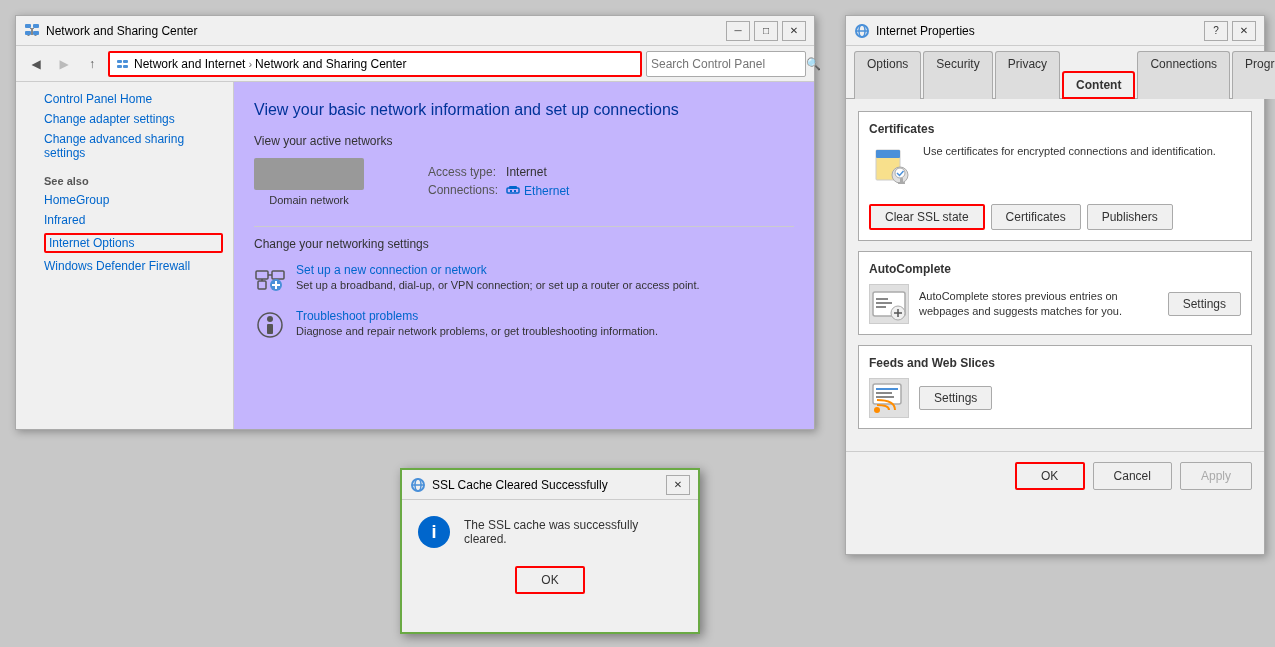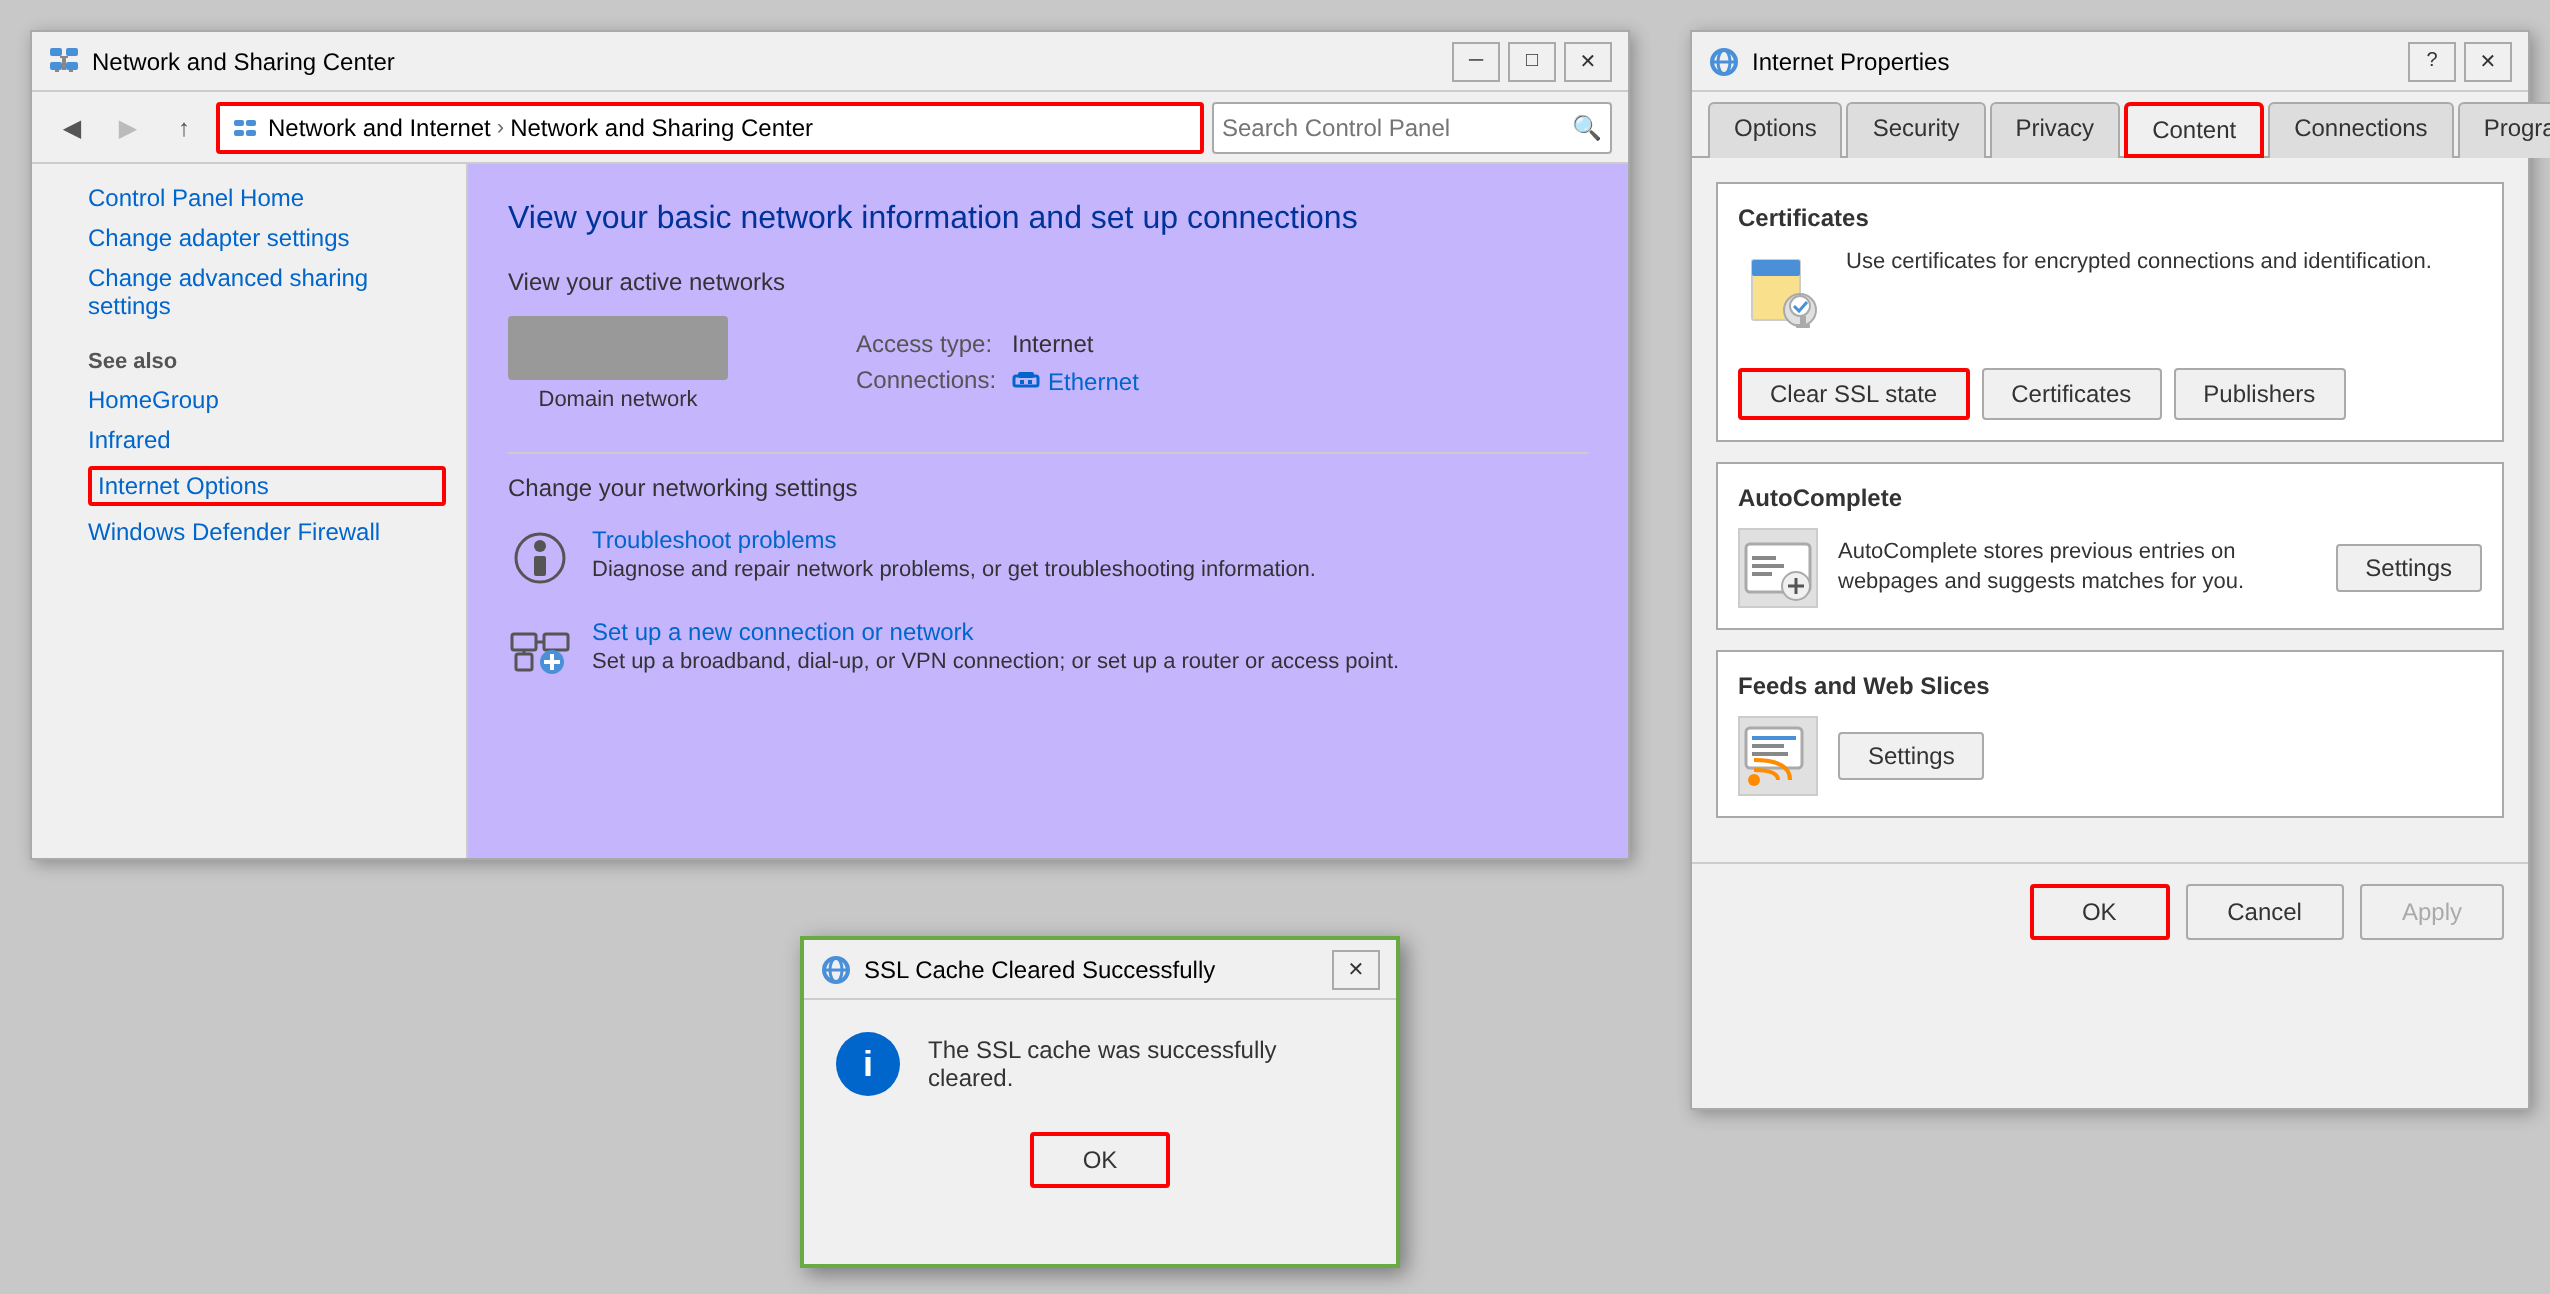--- a/index.html
+++ b/index.html
@@ -118,21 +118,21 @@
     .path-separator { color: #666; margin: 0 3px; font-size: 11px; }
 
     .search-box {
       display: flex;
       align-items: center;
       background: white;
       border: 1px solid #aaa;
       border-radius: 2px;
       height: 26px;
       padding: 0 4px;
-      width: 200px;
+      width: 160px;
     }
 
     .search-box input {
       border: none;
       outline: none;
       font-size: 12px;
       flex: 1;
       background: transparent;
     }
 
@@ -314,22 +314,23 @@
       border: 1px solid #aaa;
       border-bottom: none;
       position: relative;
       bottom: -1px;
     }
 
     .ip-tab.active {
       background: #f0f0f0;
       border: 2px solid #ff0000;
       border-bottom: 2px solid #f0f0f0;
-      font-weight: normal;
+      font-weight: bold;
       z-index: 1;
+      margin-top: 20px;
     }
 
     .ip-content {
       padding: 12px;
       background: #f0f0f0;
       flex: 1;
     }
 
     .ip-section {
       border: 1px solid #aaa;
@@ -618,47 +619,47 @@
         </div>
       </div>
 
       <hr class="divider">
 
       <div class="change-settings-title">Change your networking settings</div>
 
       <div class="setting-item">
         <div class="setting-icon">
           <svg width="32" height="32" viewBox="0 0 32 32">
-            <circle cx="16" cy="16" r="12" fill="none" stroke="#555" stroke-width="1.5"></circle>
-            <circle cx="16" cy="10" r="3" fill="#555"></circle>
-            <rect x="13" y="15" width="6" height="10" rx="1" fill="#555"></rect>
-          </svg>
-        </div>
-        <div>
-          <a class="setting-link">Troubleshoot problems</a>
-          <div class="setting-desc">Diagnose and repair network problems, or get troubleshooting information.</div>
-        </div>
-      </div>
-
-      <div class="setting-item">
-        <div class="setting-icon">
-          <svg width="32" height="32" viewBox="0 0 32 32">
             <rect x="2" y="8" width="12" height="8" rx="1" fill="none" stroke="#555" stroke-width="1.5"></rect>
             <rect x="18" y="8" width="12" height="8" rx="1" fill="none" stroke="#555" stroke-width="1.5"></rect>
             <line x1="14" y1="12" x2="18" y2="12" stroke="#555" stroke-width="1.5"></line>
             <rect x="4" y="18" width="8" height="8" rx="1" fill="none" stroke="#555" stroke-width="1.5"></rect>
             <line x1="8" y1="16" x2="8" y2="18" stroke="#555" stroke-width="1.5"></line>
             <circle cx="22" cy="22" r="6" fill="#4a90d9"></circle>
             <line x1="22" y1="18" x2="22" y2="26" stroke="white" stroke-width="2"></line>
             <line x1="18" y1="22" x2="26" y2="22" stroke="white" stroke-width="2"></line>
           </svg>
         </div>
         <div>
           <a class="setting-link">Set up a new connection or network</a>
           <div class="setting-desc">Set up a broadband, dial-up, or VPN connection; or set up a router or access point.</div>
+        </div>
+      </div>
+
+      <div class="setting-item">
+        <div class="setting-icon">
+          <svg width="32" height="32" viewBox="0 0 32 32">
+            <circle cx="16" cy="16" r="12" fill="none" stroke="#555" stroke-width="1.5"></circle>
+            <circle cx="16" cy="10" r="3" fill="#555"></circle>
+            <rect x="13" y="15" width="6" height="10" rx="1" fill="#555"></rect>
+          </svg>
+        </div>
+        <div>
+          <a class="setting-link">Troubleshoot problems</a>
+          <div class="setting-desc">Diagnose and repair network problems, or get troubleshooting information.</div>
         </div>
       </div>
     </div>
   </div>
 </div>
 
 <div class="window internet-props-window">
 
   <div class="title-bar">
     <div class="title-bar-icon">

